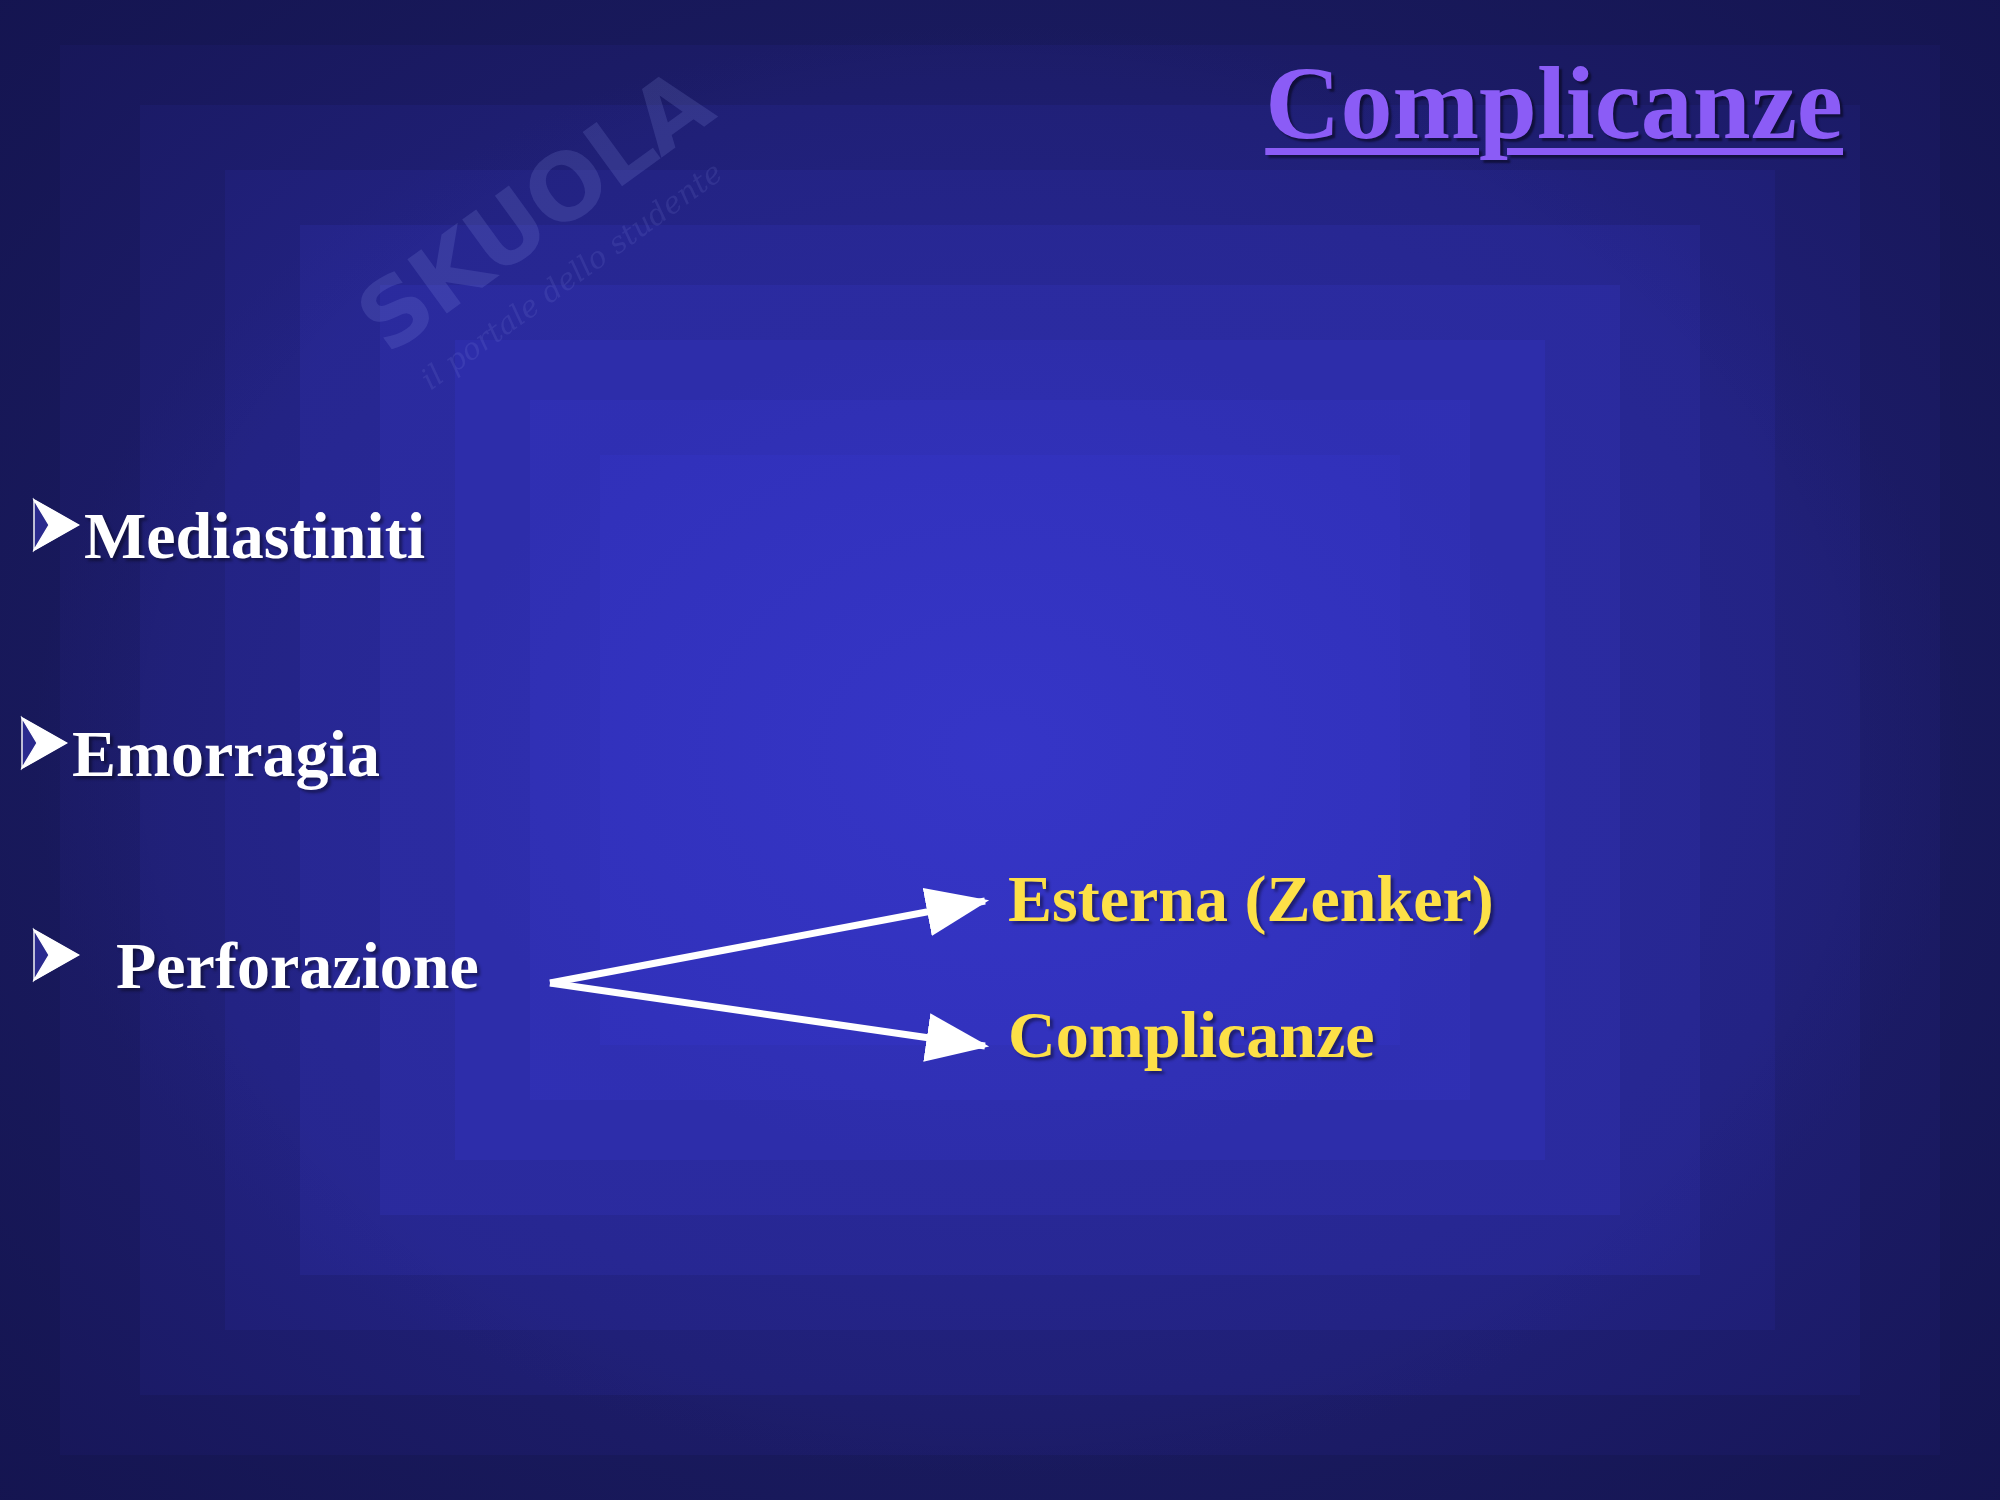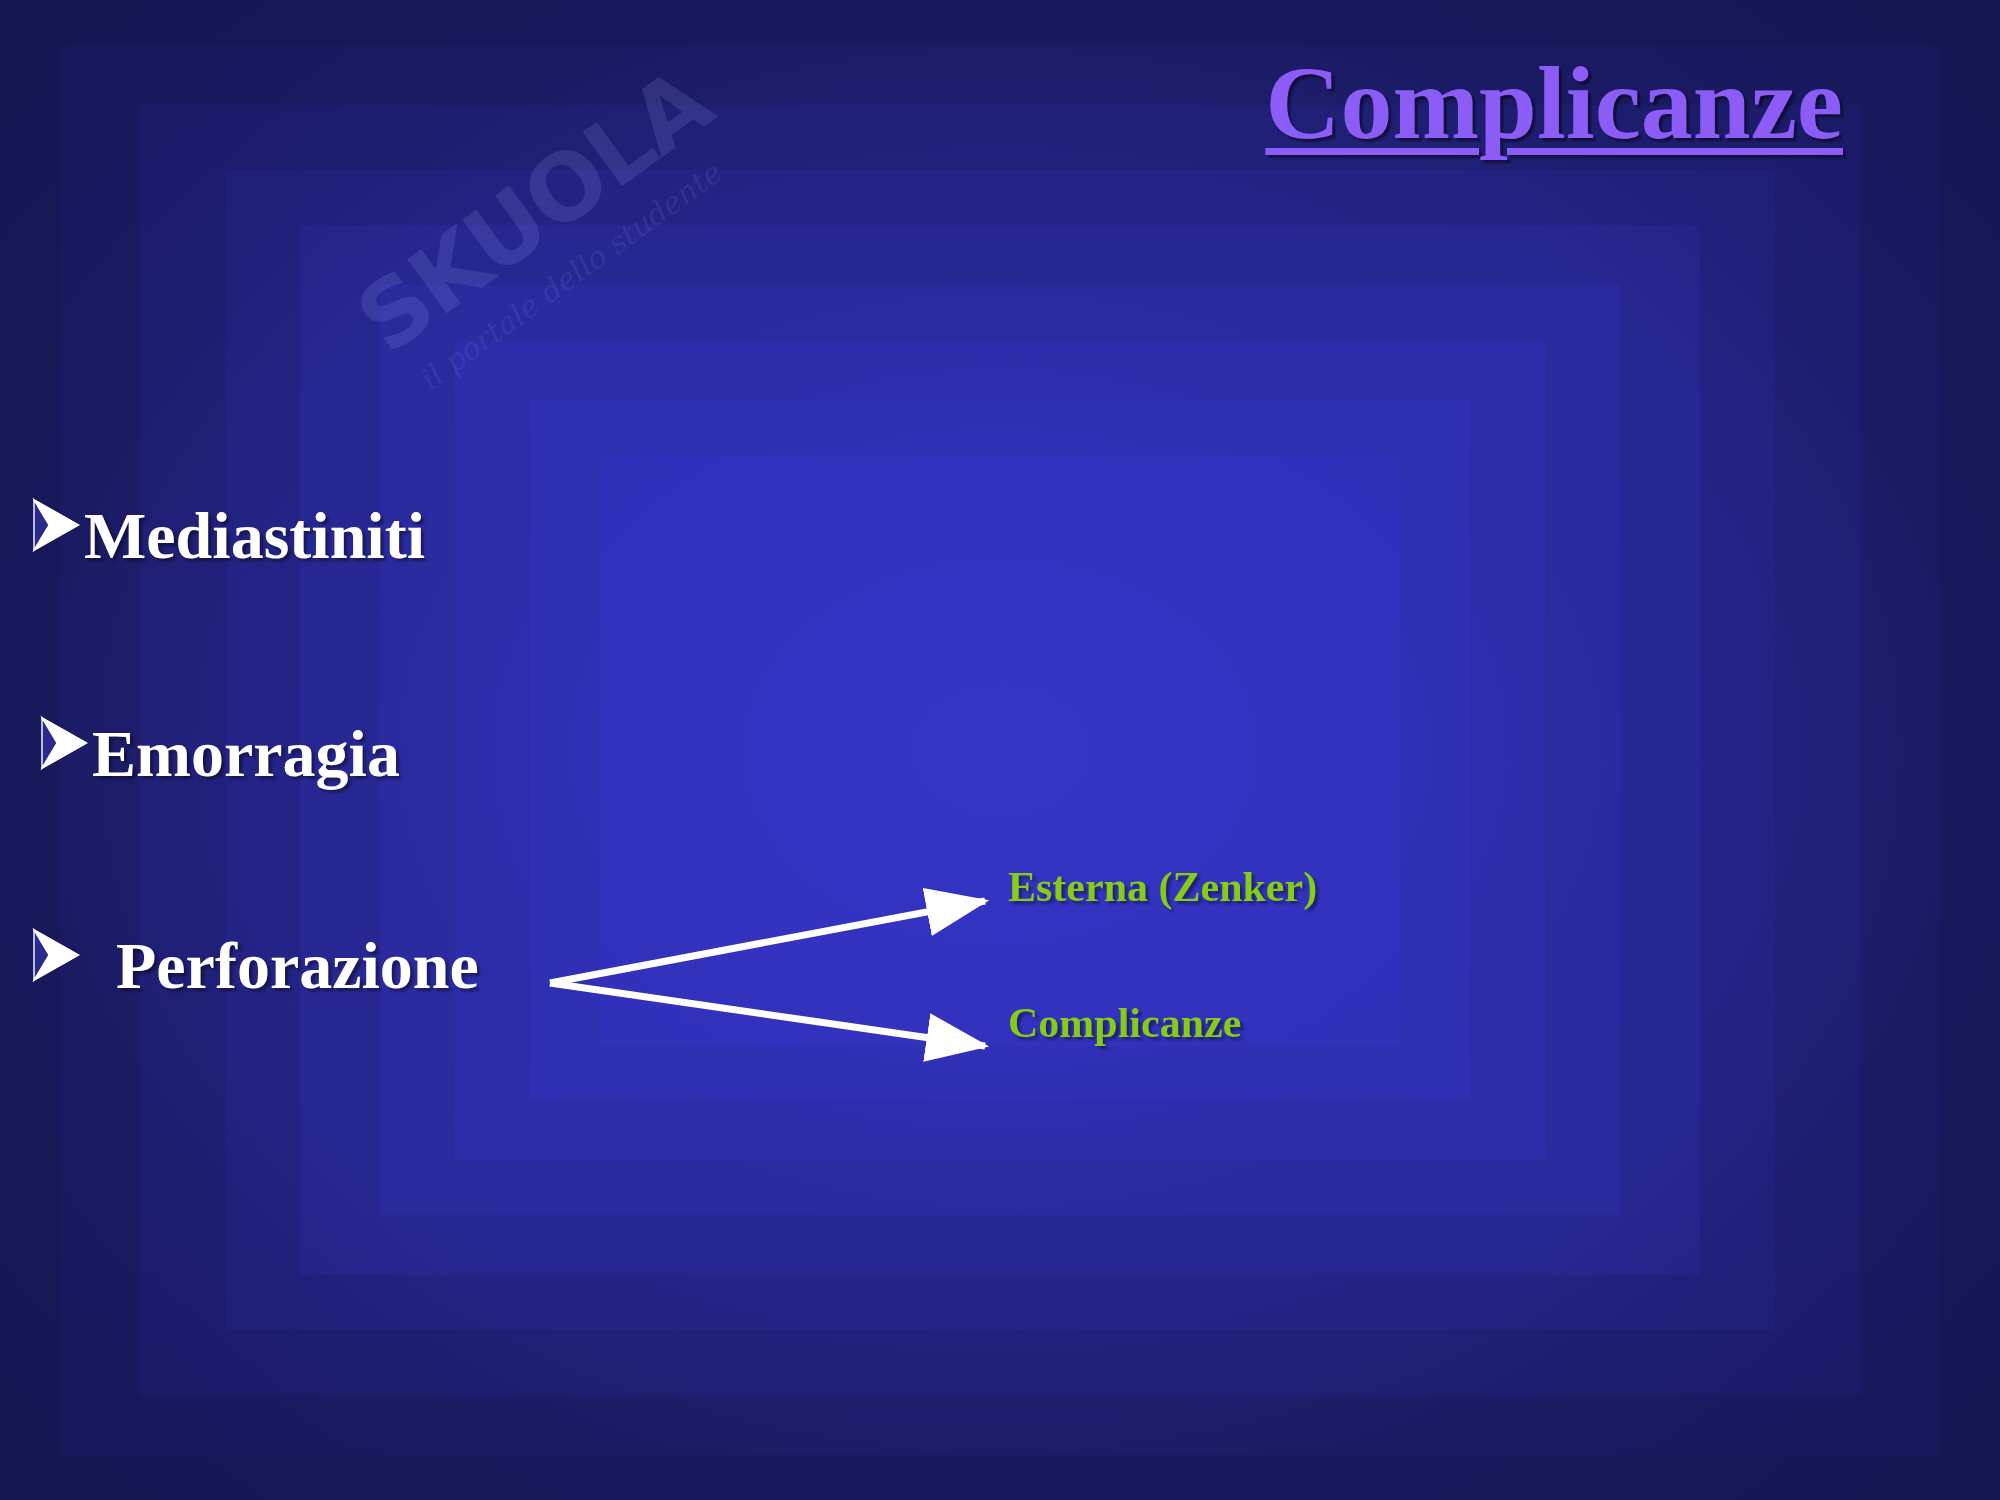--- a/index.html
+++ b/index.html
@@ -114,38 +114,38 @@
     display: flex;
     align-items: baseline;
     white-space: nowrap;
     color: #ffffff;
     font-weight: bold;
     font-size: 66px;
     line-height: 1;
     text-shadow: 3px 3px 3px rgba(0,0,0,0.40);
   }
   #bullet-0 { left: 22px; top: 500px; }
-  #bullet-1 { left: 30px; top: 718px; }
+  #bullet-1 { left: 10px; top: 718px; }
   #bullet-2 { left: 22px; top: 930px; gap: 32px; }
 
   .bullet-glyph {
     width: 62px;
     height: 58px;
     flex: 0 0 auto;
     position: relative;
     top: -4px;
   }
   .bullet-label { display: inline-block; }
 
   
   .branch-label {
     position: absolute;
-    color: #84cc16;
+    color: #fde047;
     font-weight: bold;
-    font-size: 42px;
+    font-size: 66px;
     line-height: 1;
     white-space: nowrap;
     text-shadow: 3px 3px 3px rgba(0,0,0,0.40);
   }
   #branch-0 { left: 1008px; top: 866px; }
   #branch-1 { left: 1008px; top: 1002px; }
 
   
   #connectors {
     position: absolute;

